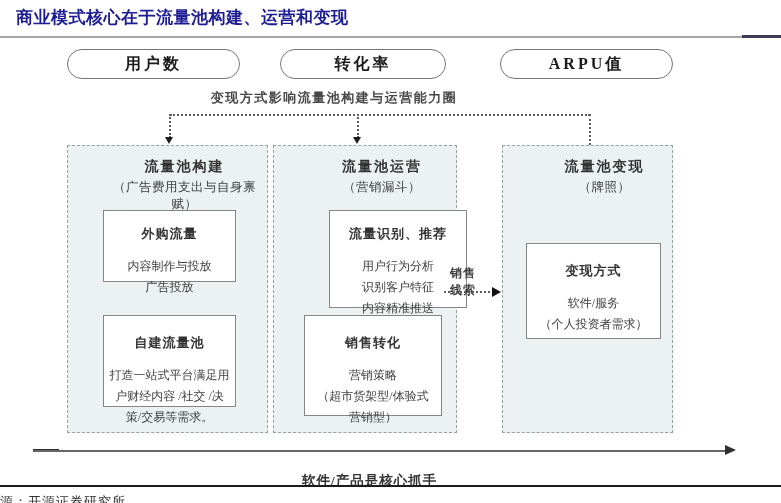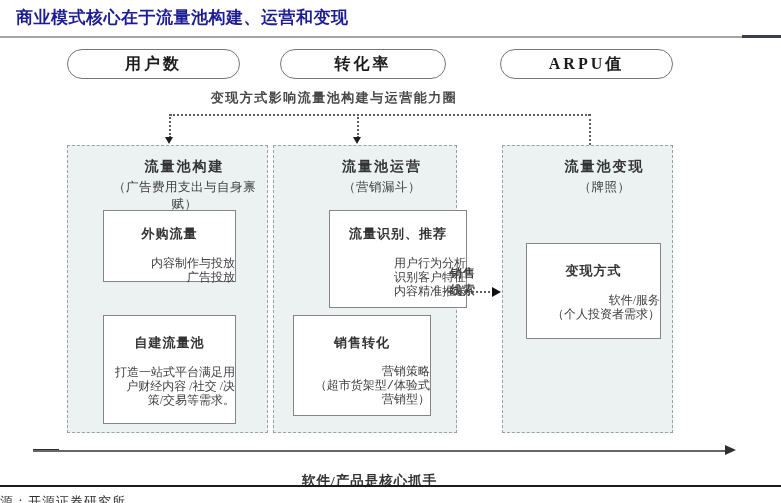--- a/index.html
+++ b/index.html
@@ -42,25 +42,25 @@
   .panel-1{left:67px;width:201px;}
   .panel-2{left:273px;width:184px;}
   .panel-3{left:502px;width:171px;}
   .panel-title{margin-top:12px;font-size:14px;font-weight:bold;color:#333;letter-spacing:2px;}
   .panel-sub{margin-top:3px;font-size:12.5px;color:#3d3d3d;letter-spacing:0.5px;}
   
   .card{
     position:absolute;background:#fff;border:1.2px solid #858585;box-sizing:border-box;text-align:center;
   }
   .card-title{margin-top:14px;font-size:13px;font-weight:bold;color:#333;letter-spacing:1px;}
-  .card-body{margin-top:13px;font-size:12px;line-height:14px;color:#404040;white-space:pre-line;text-align:right;}
+  .card-body{margin-top:13px;font-size:12px;line-height:21px;color:#404040;white-space:pre-line;}
   .card-a{left:35px;top:64px;width:133px;height:72px;}
-  .card-b{left:35px;top:169px;width:133px;height:109px;}
+  .card-b{left:35px;top:169px;width:133px;height:92px;}
   .card-c{left:19px;top:64px;width:138px;height:98px;margin-left:36px;}
-  .card-d{left:19px;top:169px;width:138px;height:101px;font-family:Liberation Mono, monospace;}
+  .card-d{left:30px;top:169px;width:138px;height:101px;}
   .card-e{left:23px;top:97px;width:135px;height:96px;}
   .card-b .card-title,.card-d .card-title,.card-e .card-title{margin-top:18px;}
   
   .lead-label{left:444px;top:265px;width:38px;text-align:center;font-size:12px;font-weight:bold;color:#3f3f3f;letter-spacing:1px;}
   .lead-line{left:444px;top:291px;width:50px;}
   .lead-head{left:492px;top:287px;width:0;height:0;border-top:5px solid transparent;border-bottom:5px solid transparent;border-left:9px solid #111;}
   
   .bottom-cap{left:33px;top:449px;width:26px;height:3px;background:#2f2f2f;}
   .bottom-line{left:33px;top:450px;width:695px;height:1.6px;background:#666;}
   .bottom-head{left:725px;top:445px;width:0;height:0;border-top:5.5px solid transparent;border-bottom:5.5px solid transparent;border-left:11px solid #2f2f2f;}

